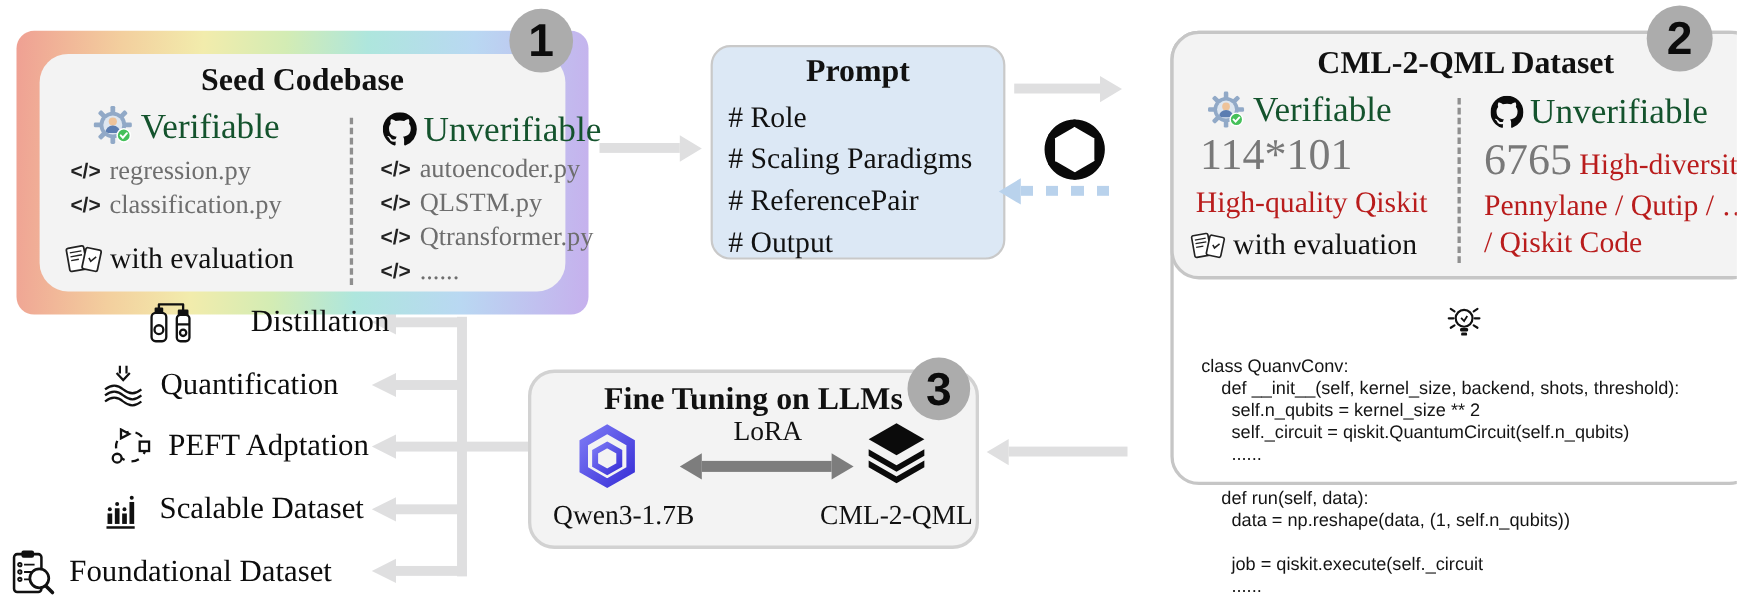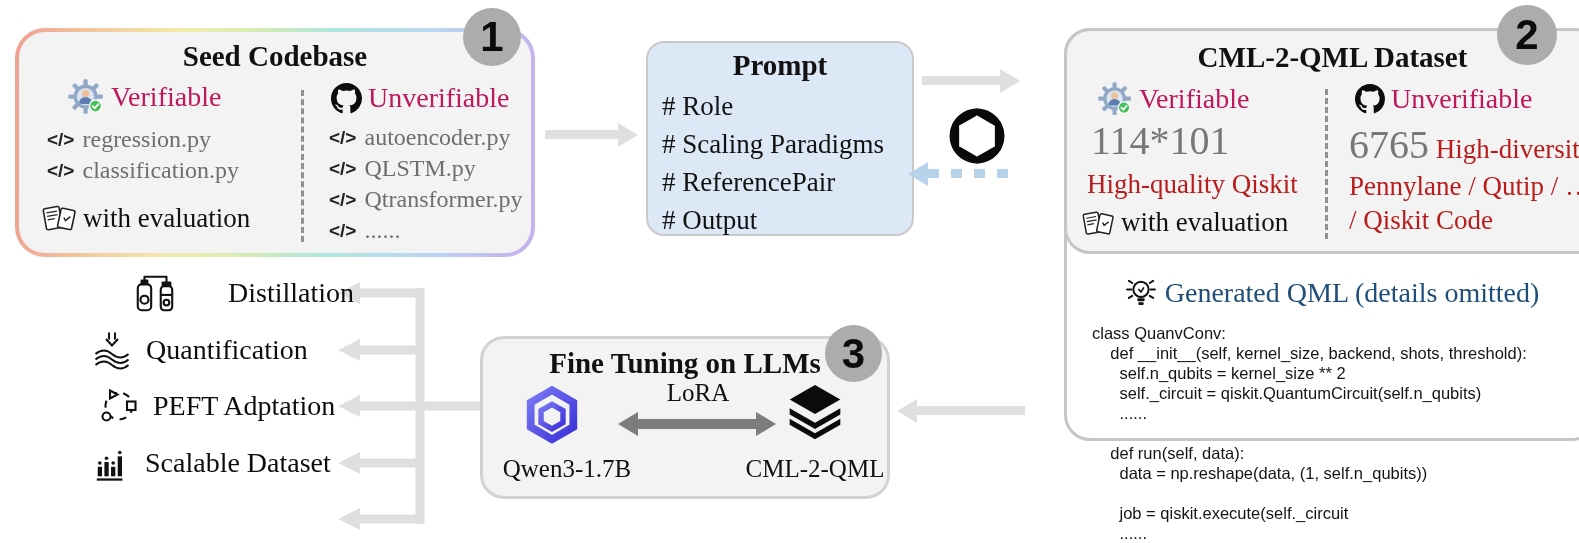--- a/index.html
+++ b/index.html
@@ -5,22 +5,22 @@
   * { margin:0; padding:0; box-sizing:border-box; }
   html,body { background:#ffffff; }
   #canvas {
     position:relative; width:1579px; height:543px; background:#ffffff;
     font-family:"Liberation Serif", serif; color:#111; overflow:hidden;
   }
   .abs { position:absolute; }
 
   
   .rainbow-wrap {
-    position:absolute; left:15px; top:28px; width:520px; height:229px;
-    border-radius:30px; padding:4px;
+    position:absolute; left:15px; top:28px; width:520px; height:258px;
+    border-radius:16px; padding:21px;
     background:linear-gradient(93deg,#efa093 0%,#f3cf9e 18%,#f2ecac 32%,#d3ecb4 46%,#aee6dd 60%,#b9d8f2 78%,#c6b0ed 100%);
   }
   .rainbow-inner { width:100%; height:100%; background:#f3f3f3; border-radius:26px; position:relative; }
 
   .prompt-box {
     position:absolute; left:646px; top:41px; width:268px; height:195px;
     background:#dce8f5; border:2.5px solid #c9c9c9; border-radius:18px;
   }
 
   .dataset-outer {
@@ -38,21 +38,21 @@
   }
 
   .badge {
     position:absolute; width:58px; height:58px; border-radius:50%;
     background:#acacac; display:flex; align-items:center; justify-content:center;
     font-family:"Liberation Sans", sans-serif; font-weight:900; font-size:42px; color:#0c0c0c;
   }
 
   
   .box-title { font-weight:bold; font-size:29px; text-align:center; }
-  .blue-label { color:#be185d; font-size:28px;text-align:right; }
+  .blue-label { color:#14532d; font-size:32px;text-align:right; }
   .gray-file { color:#6e6e6e; font-size:24px; line-height:31px; white-space:nowrap; }
   .black-note { color:#111; font-size:27px; }
   .stat-big { color:#787878; font-size:40px; white-space:nowrap; }
   .stat-sub { color:#b91c1c; font-size:27px; white-space:nowrap; }
   .code-glyph { font-family:"Liberation Sans", sans-serif; font-weight:bold; font-size:19px; color:#222; margin-right:8px; }
   .prompt-line { font-size:27px; line-height:38px; }
   .gen-heading { color:#1f4e79; font-size:28px; }
   .code-line { font-family:"Liberation Sans", sans-serif; font-size:16.5px; line-height:20px; min-height:20px; white-space:pre; color:#141414; }
   .outcome-label { font-size:28px; color:#0d0d0d; white-space:nowrap; }
   .model-label { font-size:25px; text-align:center; white-space:nowrap; }
@@ -291,21 +291,20 @@
     <div class="abs hdr-row" style="left:0; right:0; top:244px; justify-content:center;">
       <svg width="36" height="36" viewBox="0 0 40 40">
         <g stroke="#111" stroke-width="2.2" fill="none" stroke-linecap="round">
           <circle cx="20" cy="16" r="8.5"></circle>
           <path d="M6.5 6.5 l3.8 2.4 M4.5 16 h4.8 M6.5 25.5 l3.8 -2.4 M33.5 6.5 l-3.8 2.4 M35.5 16 h-4.8 M33.5 25.5 l-3.8 -2.4"></path>
         </g>
         <path d="M17 15.5 l3 3.2 3.2-5" stroke="#111" stroke-width="1.8" fill="none"></path>
         <rect x="16" y="25.8" width="8" height="3.4" rx="1.2" fill="#111"></rect>
         <rect x="17" y="30.4" width="6" height="3" rx="1.2" fill="#111"></rect>
       </svg>
-      <span class="gen-heading">Generated QML (details omitted)</span>
     </div>
 
     <div class="abs" style="left:12px; top:292px; right:6px;margin-left:13px;">
       <div class="code-line">class QuanvConv:</div>
       <div class="code-line">    def __init__(self, kernel_size, backend, shots, threshold):</div>
       <div class="code-line">      self.n_qubits = kernel_size ** 2</div>
       <div class="code-line">      self._circuit = qiskit.QuantumCircuit(self.n_qubits)</div>
       <div class="code-line">      ......</div>
       <div class="code-line"></div>
       <div class="code-line">    def run(self, data):</div>
@@ -397,14 +396,31 @@
         <circle cx="7.2" cy="20" r="1.9"></circle>
         <circle cx="14.2" cy="15" r="1.9"></circle>
         <circle cx="21.2" cy="20" r="1.9"></circle>
         <circle cx="28.2" cy="9" r="1.9"></circle>
         <rect x="4" y="36.2" width="27" height="2.4"></rect>
       </g>
     </svg>
     <span class="outcome-label" style="margin-left:8px;">Scalable Dataset</span>
   </div>
 
+  <div class="abs hdr-row" style="left:8px; top:497px; height:46px;">
+    <svg width="44" height="46" viewBox="0 0 46 46">
+      <rect x="5" y="6" width="26" height="36" rx="3" fill="#fff" stroke="#111" stroke-width="2.4"></rect>
+      <rect x="12" y="2.5" width="12" height="7" rx="2" fill="#111"></rect>
+      <g stroke="#111" stroke-width="1.8" fill="none">
+        <circle cx="10.5" cy="16" r="1.6"></circle>
+          <path d="M14.5 16 h10"></path>
+        <circle cx="10.5" cy="23" r="1.6"></circle>
+          <path d="M14.5 23 h10"></path>
+        <circle cx="10.5" cy="30" r="1.6"></circle>
+          <path d="M14.5 30 h8"></path>
+      </g>
+      <circle cx="29" cy="29" r="9" fill="#fff" stroke="#111" stroke-width="2.6"></circle>
+      <path d="M35.5 36.5 l6 6" stroke="#111" stroke-width="3.4" stroke-linecap="round"></path>
+    </svg>
+    <span class="outcome-label" style="margin-left:5px;">Foundational Dataset</span>
+  </div>
 
 </div>
 
 </body></html>

